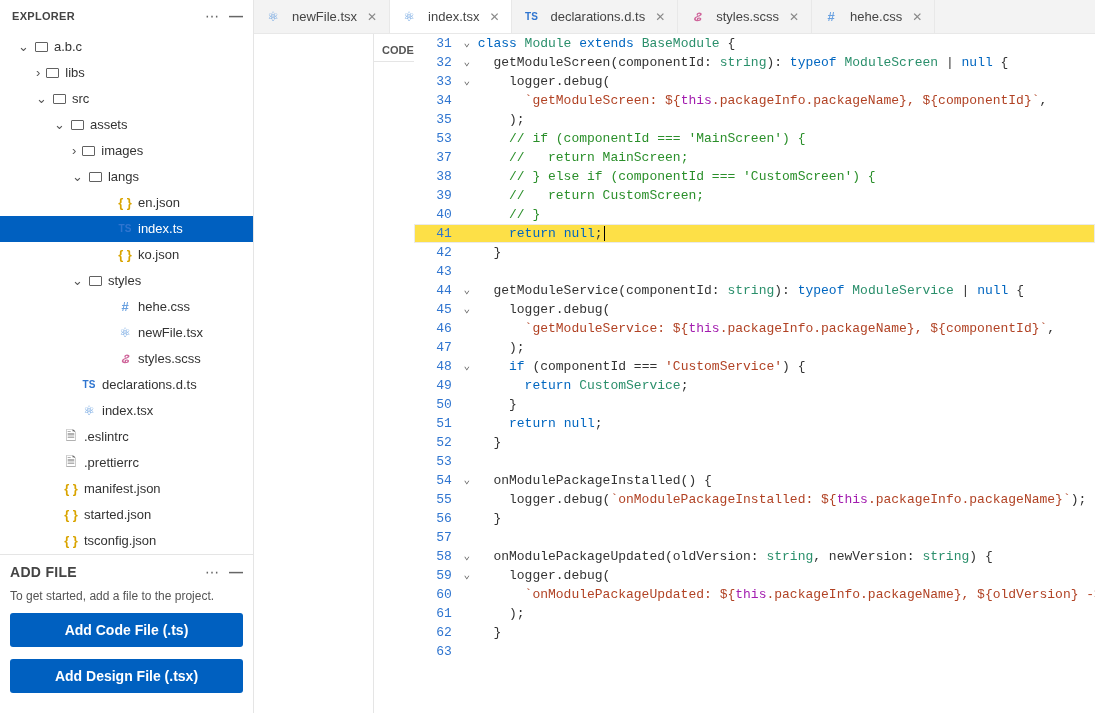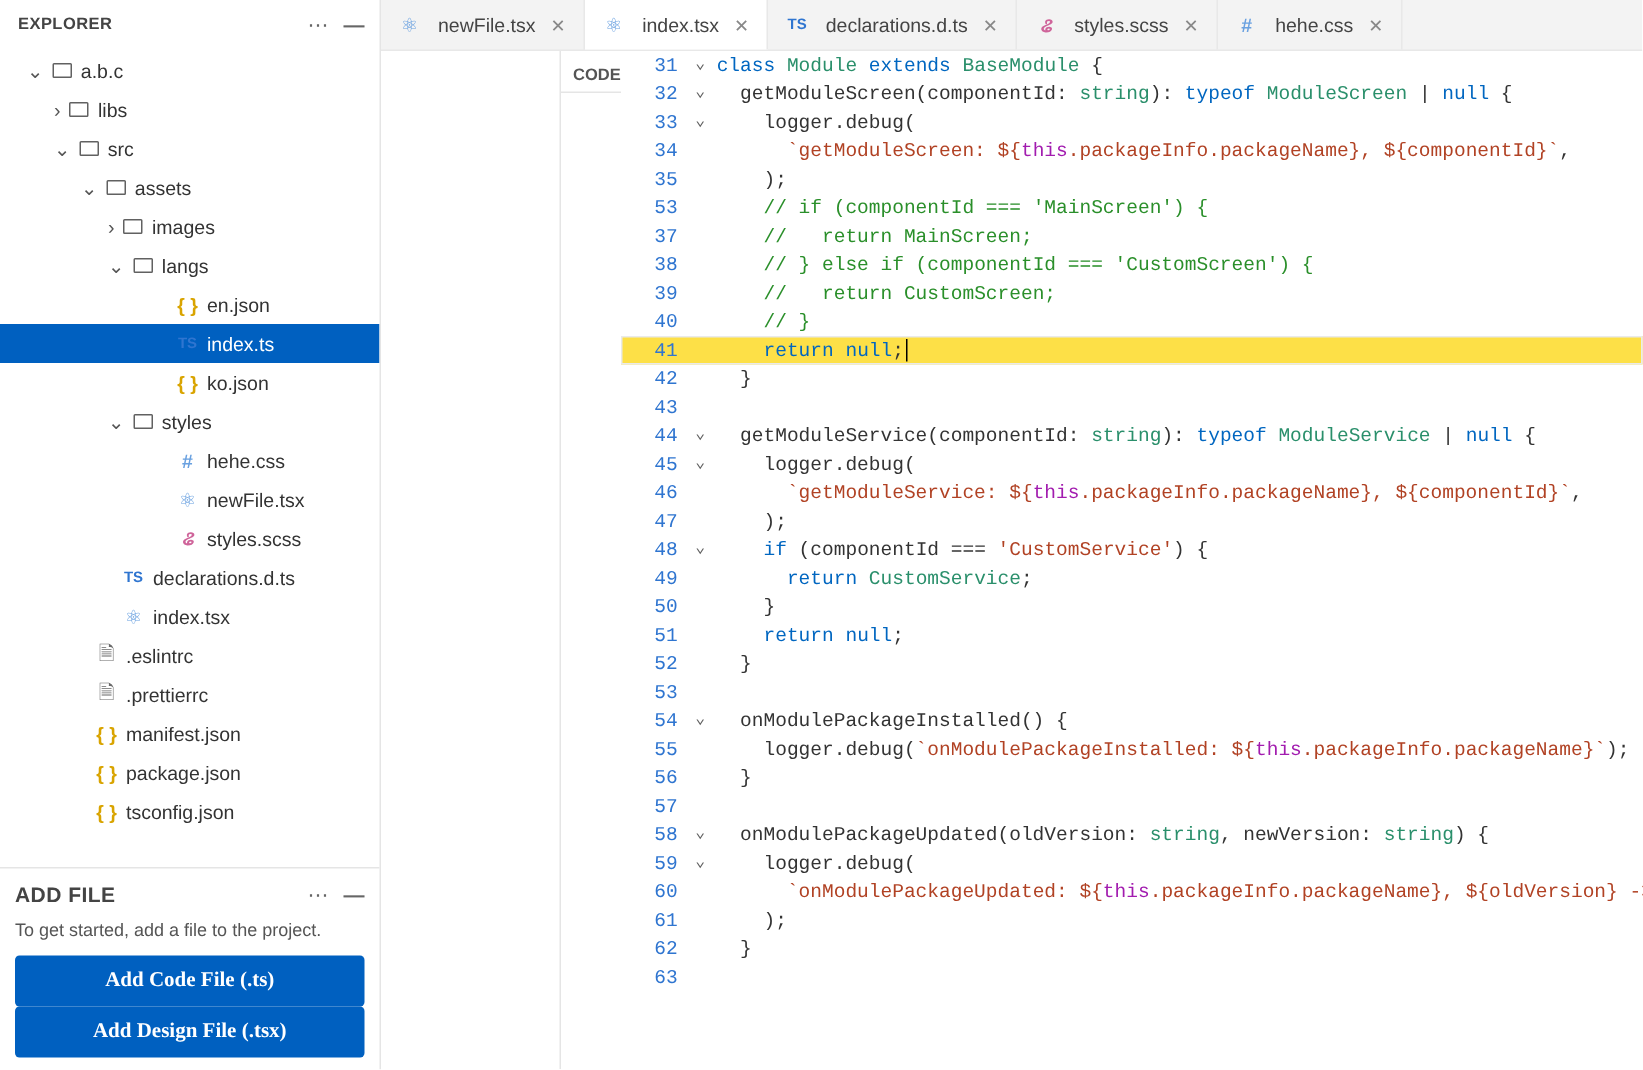--- a/index.html
+++ b/index.html
@@ -115,23 +115,22 @@
   .btn {
     display: block;
     width: 100%;
     background: #0060c0;
     color: #fff;
     border: none;
     border-radius: 3px;
     height: 34px;
     font-size: 14px;
     font-weight: 600;
-    margin-bottom: 0;
+    margin-bottom: 12px;
     cursor: pointer;
-    font-family: Liberation Serif, serif;
   }
 
   
   .main {
     flex: 1 1 auto;
     display: flex;
     flex-direction: column;
     overflow: hidden;
   }
   .tabbar {
@@ -329,21 +328,21 @@
         <span class="label">.prettierrc</span>
       </div>
       <div class="tree-row" style="padding-left: 50px;">
         <span class="tw"></span>
         <span class="ico ico-yellow">{ }</span>
         <span class="label">manifest.json</span>
       </div>
       <div class="tree-row" style="padding-left: 50px;">
         <span class="tw"></span>
         <span class="ico ico-yellow">{ }</span>
-        <span class="label">package.json</span>
+        <span class="label">started.json</span>
       </div>
       <div class="tree-row" style="padding-left: 50px;">
         <span class="tw"></span>
         <span class="ico ico-yellow">{ }</span>
         <span class="label">tsconfig.json</span>
       </div>
     </div>
 
   <div class="bottom">
     <div class="bt-header">

